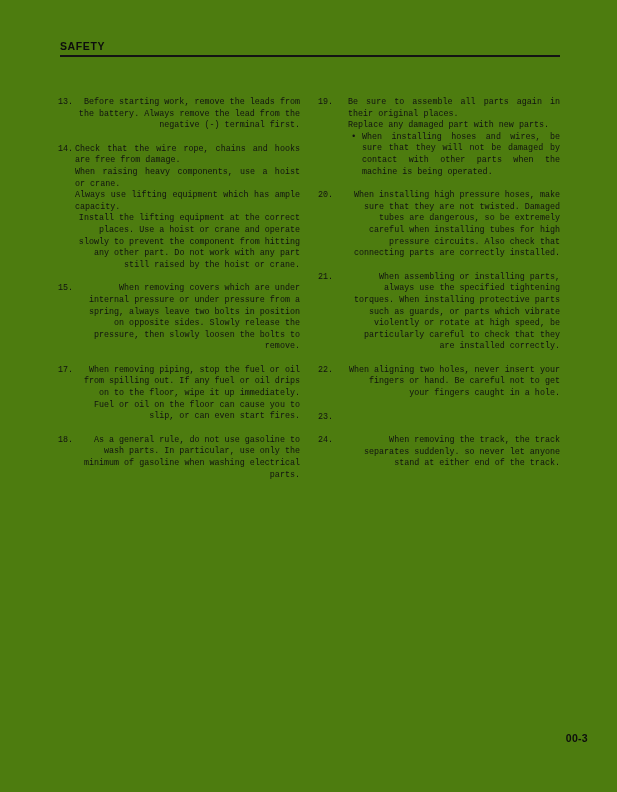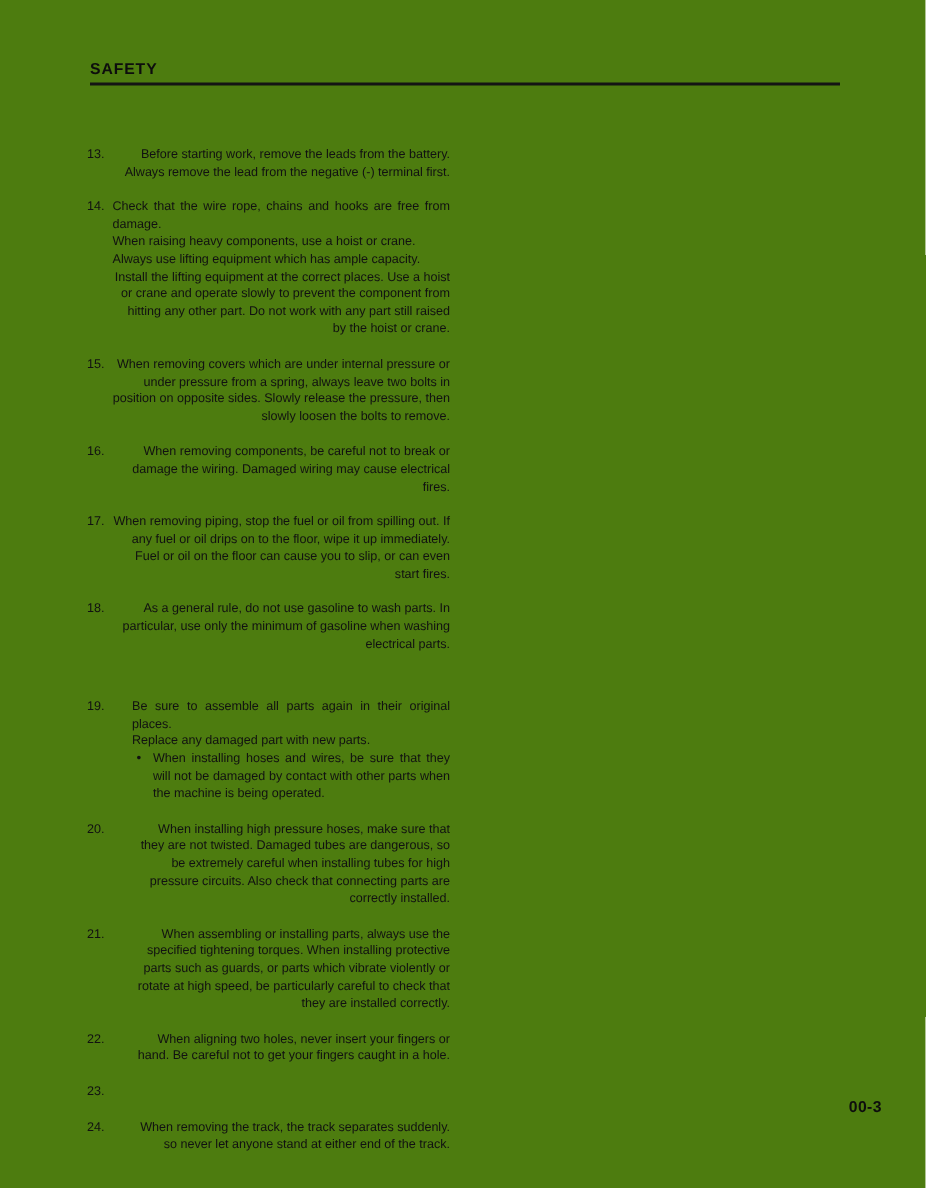--- a/index.html
+++ b/index.html
@@ -41,23 +41,24 @@
     width: 500px;
   }
 
   
   .columns {
     position: absolute;
     left: 58px;
     top: 97px;
     width: 502px;
     display: flex;
-    flex-direction: column;
+    flex-direction: row;
     gap: 18px;
     align-items: flex-start;
+    font-family: Liberation Mono, monospace;
   }
   .column {
     width: 242px;
     box-sizing: border-box;
   }
   .column.right {
     padding-top: 0px;
   }
 
   
@@ -158,26 +159,20 @@
             <p class="para last">Install the lifting equipment at the correct places. Use a hoist or crane and operate slowly to prevent the component from hitting any other part. Do not work with any part still raised by the hoist or crane.</p>
           </div>
         </div>
         <div class="item">
           <div class="item-num">15.</div>
           <div class="item-body">
             <p class="para last">When removing covers which are under internal pressure or under pressure from a spring, always leave two bolts in position on opposite sides. Slowly release the pressure, then slowly loosen the bolts to remove.</p>
           </div>
         </div>
         <div class="item">
-          <div class="item-num">16.</div>
-          <div class="item-body">
-            <p class="para last">When removing components, be careful not to break or damage the wiring. Damaged wiring may cause electrical fires.</p>
-          </div>
-        </div>
-        <div class="item">
           <div class="item-num">17.</div>
           <div class="item-body">
             <p class="para last">When removing piping, stop the fuel or oil from spilling out. If any fuel or oil drips on to  the floor, wipe it up immediately. Fuel or oil on the floor can cause you to slip, or can even start fires.</p>
           </div>
         </div>
         <div class="item">
           <div class="item-num">18.</div>
           <div class="item-body">
             <p class="para last">As a general rule, do not use gasoline to wash parts. In particular, use only the minimum of gasoline when washing electrical parts.</p>
           </div>

